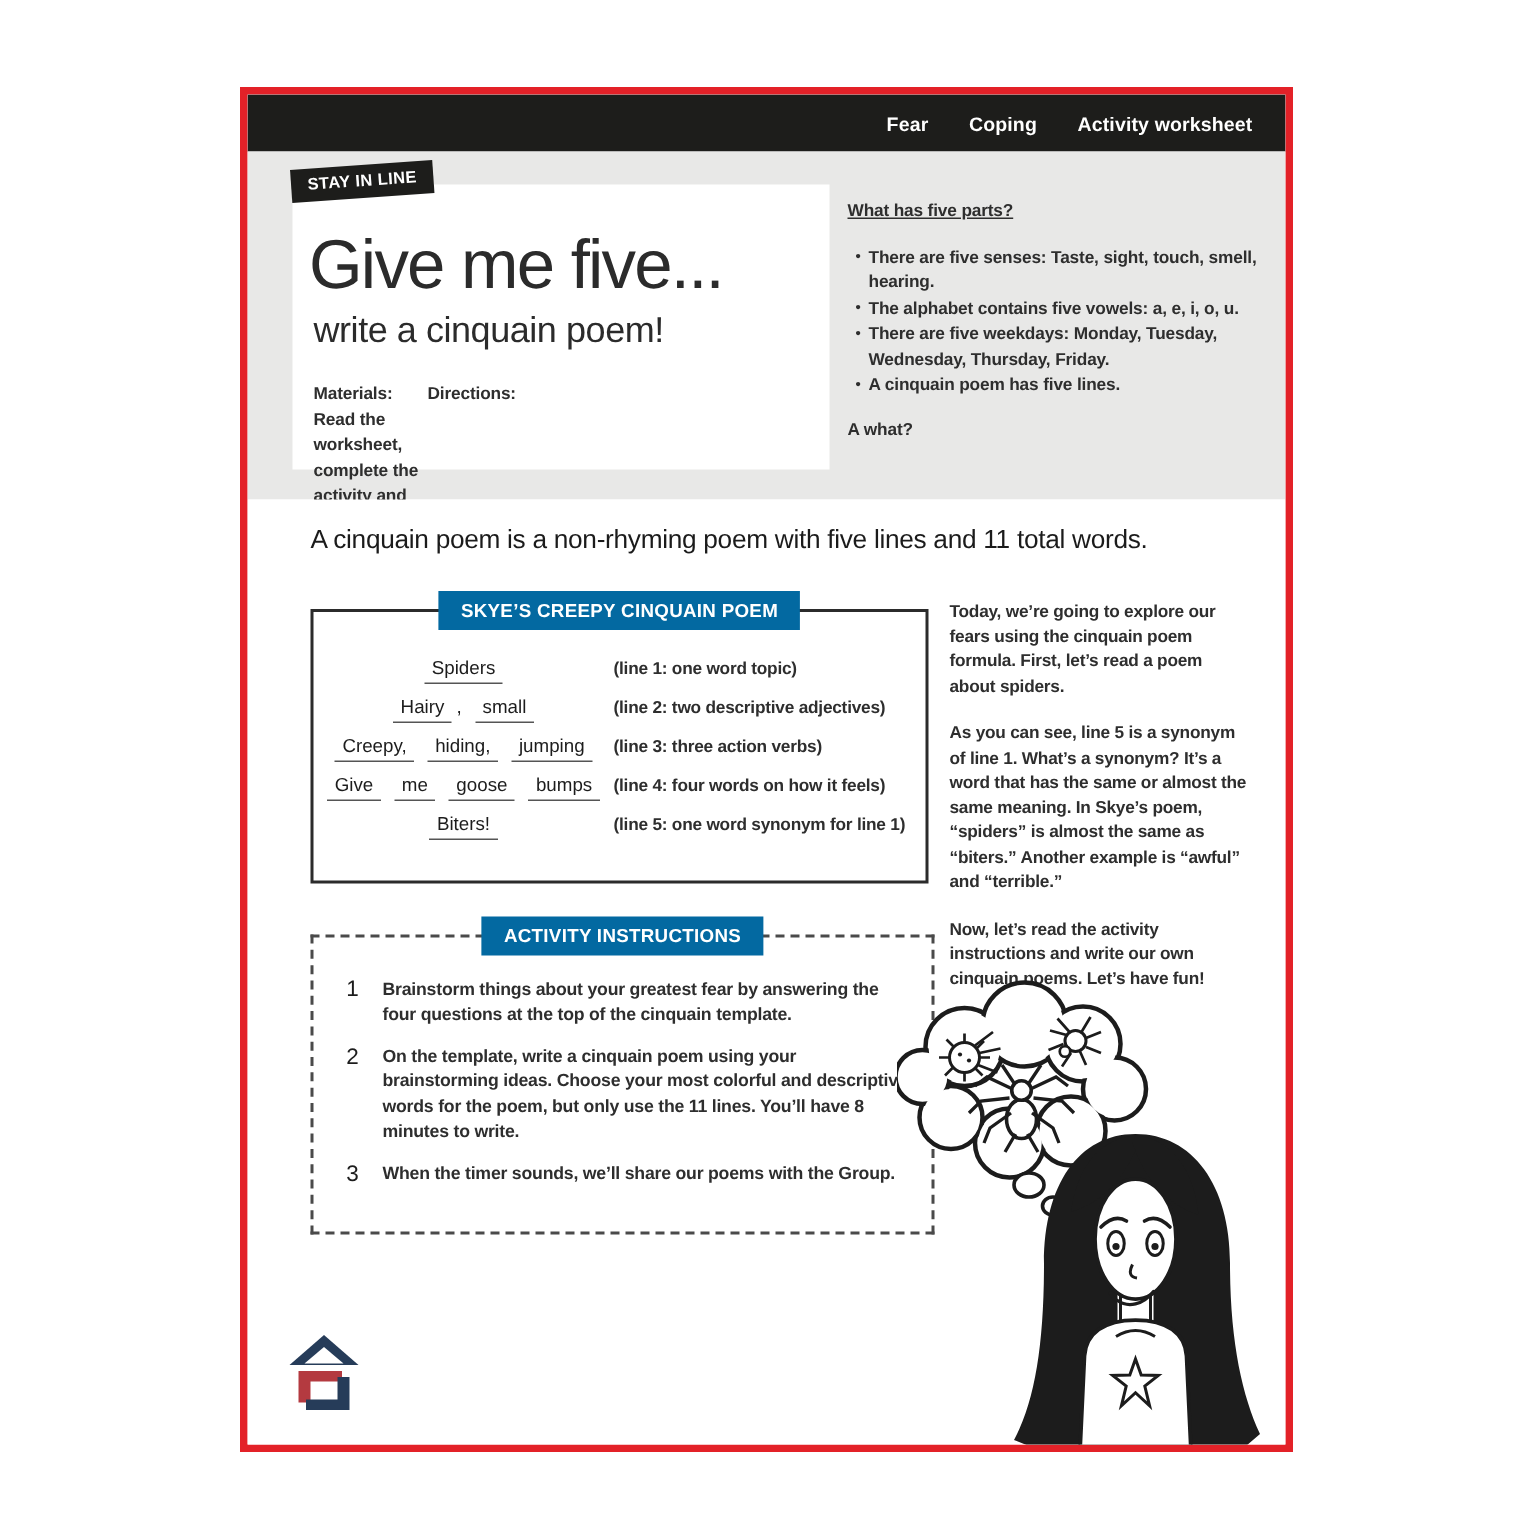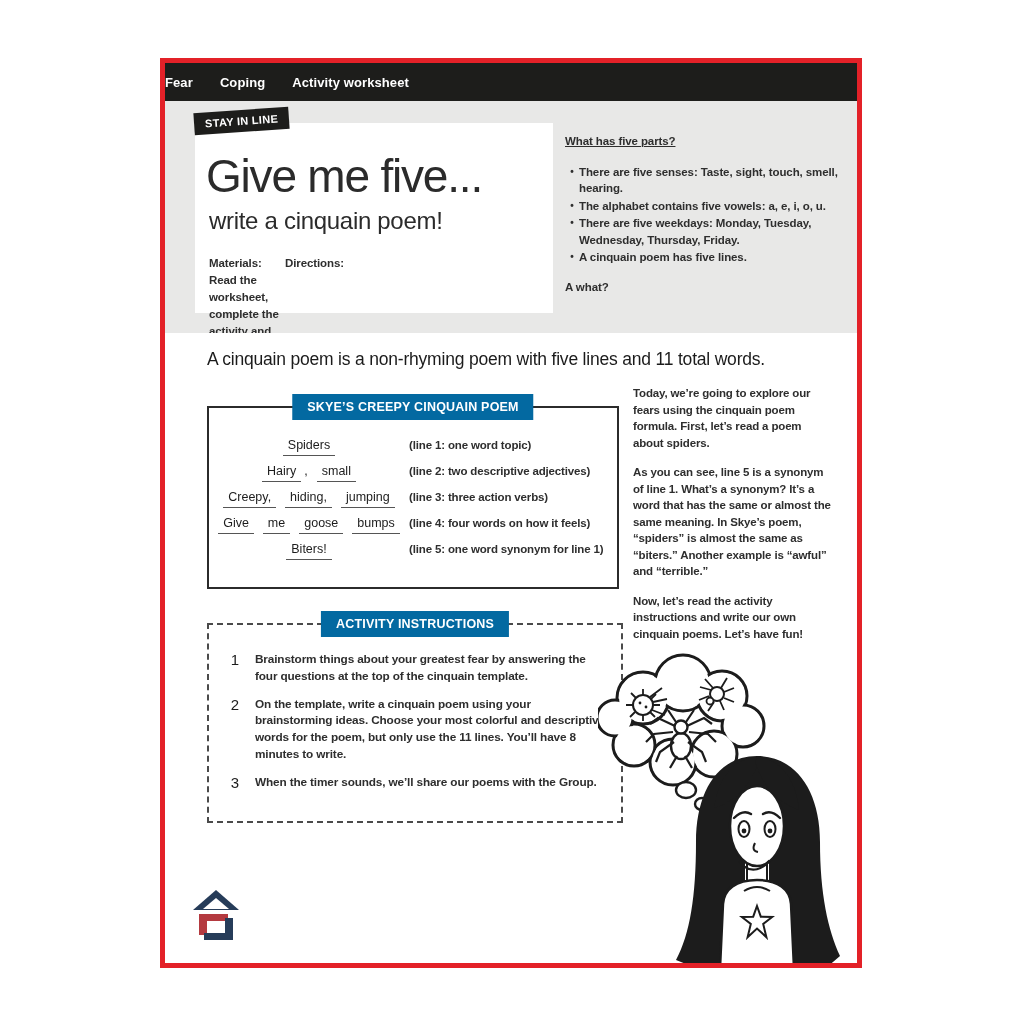--- a/index.html
+++ b/index.html
@@ -2,21 +2,21 @@
 <html><head>
 <meta charset="utf-8">
 <style>
   html,body{margin:0;padding:0;}
   body{width:1024px;height:1024px;background:#ffffff;position:relative;
        font-family:"Liberation Sans",sans-serif;color:#2e2e2e;overflow:hidden;}
   .page{position:absolute;left:160px;top:58px;width:702px;height:910px;
         border:5px solid #e32128;box-sizing:border-box;background:#fff;overflow:hidden;}
   
   .topbar{height:38px;background:#1d1d1b;display:flex;align-items:center;
-          gap:27px;padding-right:22px;}
+          justify-content:flex-end;gap:27px;padding-right:22px;}
   .topbar .tab{color:#fff;font-size:13px;font-weight:700;letter-spacing:.1px;}
   
   .header{position:relative;height:232px;background:#e8e8e7;}
   .title-card{position:absolute;left:30px;top:22px;width:358px;height:190px;background:#fff;}
   .stay-tag{position:absolute;top:-13px;left:-1px;background:#1d1d1b;color:#fff;
             font-size:11px;font-weight:700;padding:5px 11px;transform:rotate(-4deg);
             letter-spacing:.3px;}
   .title{margin:30px 0 0 11px;font-size:46px;font-weight:400;color:#2b2b2b;
          letter-spacing:-1.2px;line-height:1;}
   .subtitle{margin:8px 0 0 14px;font-size:24px;font-weight:400;color:#2b2b2b;
@@ -42,21 +42,21 @@
              padding:6px 15px;white-space:nowrap;letter-spacing:.2px;}
   .poem-rows{margin-top:30px;display:flex;flex-direction:column;gap:8px;}
   .poem-row{display:flex;align-items:baseline;}
   .words{width:200px;display:flex;justify-content:center;gap:9px;flex-shrink:0;}
   .word{font-size:12.5px;color:#1c1c1c;border-bottom:1.6px solid #555;
         padding:0 5px 3px;white-space:nowrap;}
   .comma{font-size:12.5px;color:#1c1c1c;margin-left:-6px;}
   .desc{font-size:11.5px;font-weight:700;color:#2e2e2e;letter-spacing:-.15px;}
   .side-text{position:absolute;left:468px;top:52px;width:202px;font-size:11.5px;
              font-weight:700;line-height:16.5px;color:#2e2e2e;letter-spacing:-.15px;}
-  .side-text p{margin:0 0 13px 0;}
+  .side-text p{margin:15px 0 13px 0;}
   .activity-box{position:absolute;left:42px;top:290px;width:416px;height:200px;
                 border:2px dashed #4a4a4a;box-sizing:border-box;}
   .steps{margin-top:26px;padding:0 16px 0 6px;display:flex;flex-direction:column;gap:11px;}
   .step{display:grid;grid-template-columns:40px 1fr;}
   .step .num{font-size:15px;font-weight:400;color:#1c1c1c;text-align:center;}
   .step .txt,.step-note{font-size:11.8px;font-weight:700;line-height:16.8px;
         color:#2e2e2e;letter-spacing:-.15px;}
   .step-note{margin-left:40px;}
   .illustration{position:absolute;left:433px;top:317px;width:264px;height:318px;}
   .logo{position:absolute;left:27px;top:556px;width:48px;height:58px;}

